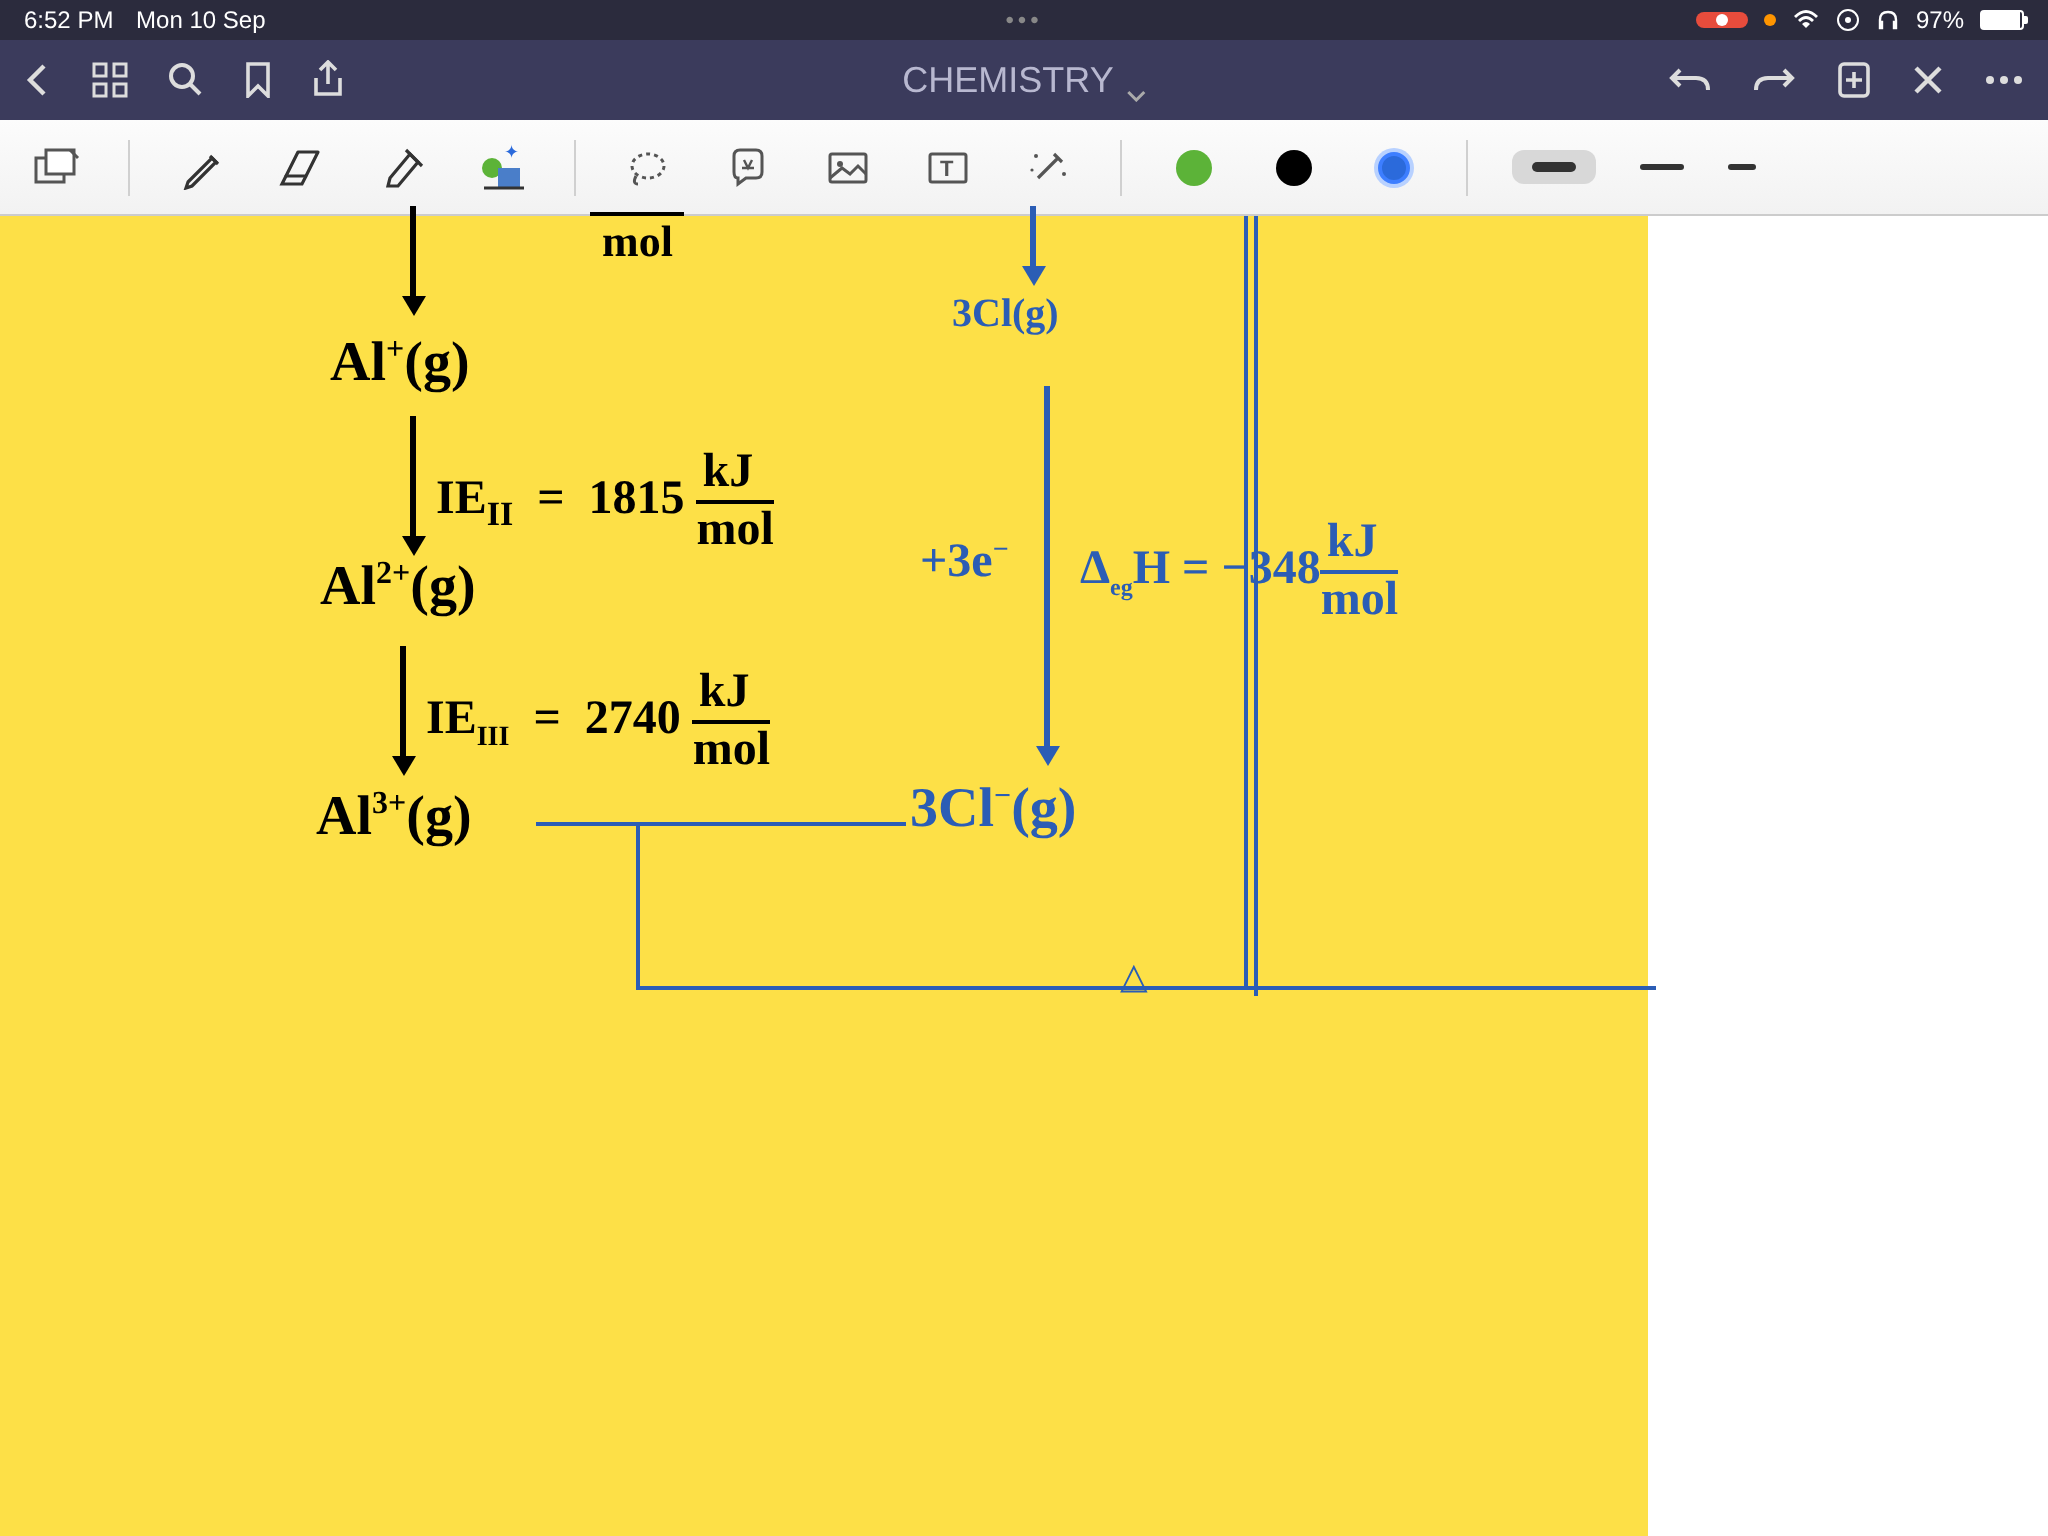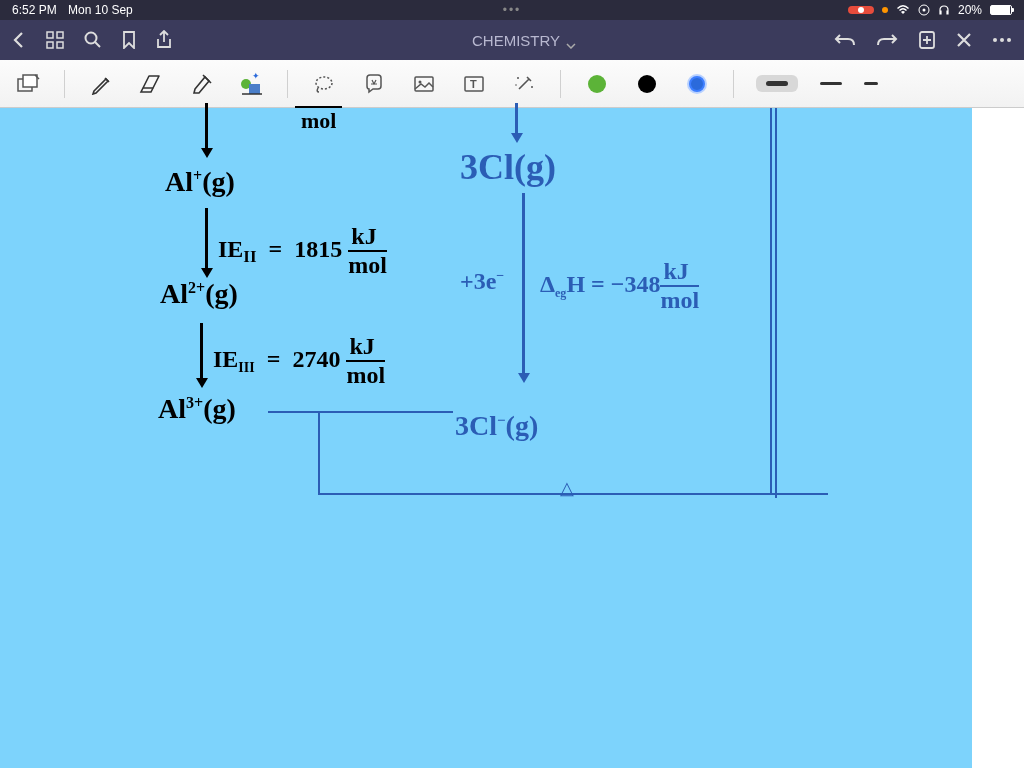--- a/index.html
+++ b/index.html
@@ -11,38 +11,38 @@
     .status-right { display: flex; align-items: center; gap: 8px; }
     .rec-pill { background: #e74c3c; border-radius: 10px; padding: 1px 10px; display: flex; align-items: center; gap: 4px; font-size: 10px; }
     .rec-dot { width: 6px; height: 6px; background: #fff; border-radius: 50%; }
     .orange-dot { width: 6px; height: 6px; background: #ff9500; border-radius: 50%; }
     .battery { width: 22px; height: 10px; border: 1px solid #fff; border-radius: 2px; position: relative; }
     .battery::after { content: ""; position: absolute; right: -3px; top: 2px; width: 2px; height: 4px; background: #fff; border-radius: 0 1px 1px 0; }
     .battery-fill { width: 95%; height: 100%; background: #fff; }
     
     .nav-bar { height: 40px; background: #3b3b5c; display: flex; align-items: center; padding: 0 12px; position: relative; }
     .nav-left { display: flex; align-items: center; gap: 20px; }
-    .nav-center { position: absolute; left: 50%; transform: translateX(-50%); color: #b8b8d0; font-size: 15px; display: flex; align-items: flex-end; gap: 6px; margin-left: 12px; }
+    .nav-center { position: absolute; left: 50%; transform: translateX(-50%); color: #b8b8d0; font-size: 18px; display: flex; align-items: flex-end; gap: 6px; }
     .nav-right { position: absolute; right: 12px; display: flex; align-items: center; gap: 20px; }
     .nav-icon { color: #ddd; cursor: pointer; }
     svg { display: block; }
     
     .toolbar { height: 48px; background: linear-gradient(#fcfcfc, #f2f2f2); border-bottom: 1px solid #ccc; display: flex; align-items: center; padding: 0 14px; gap: 22px; }
     .toolbar-sep { width: 1px; height: 28px; background: #d0d0d0; }
     .tool-btn { width: 28px; height: 28px; display: flex; align-items: center; justify-content: center; cursor: pointer; }
     .color-dot { width: 18px; height: 18px; border-radius: 50%; }
     .color-dot.green { background: #5cb338; }
     .color-dot.black { background: #000; }
     .color-dot.blue { background: #2b6adb; border: 2px solid #3d7eff; box-shadow: 0 0 0 2px #b8d1ff; width: 16px; height: 16px; }
     .stroke-opt { cursor: pointer; }
     .stroke-selected { background: #d8d8d8; border-radius: 6px; padding: 6px 10px; }
     .stroke-line { background: #333; border-radius: 3px; }
     .layer-icon { position: relative; }
     
-    .canvas { position: relative; width: 972px; height: 660px; background: #7dd3fc; }
+    .canvas { position: relative; width: 824px; height: 660px; background: #fde047; }
     .hand-text { position: absolute; font-family: 'Segoe Script', 'Comic Sans MS', cursive; font-weight: 600; }
     .black-ink { color: #000; }
     .blue-ink { color: #2b5db5; }
     
     .arrow-down { position: absolute; }
     .arrow-line-v { width: 3px; background: currentColor; }
     .arrow-head { width: 0; height: 0; border-left: 6px solid transparent; border-right: 6px solid transparent; border-top: 10px solid currentColor; margin-left: -4px; }
     
     .page-border { position: absolute; right: 195px; top: 0; width: 2px; height: 390px; background: #2b5db5; }
     .page-border2 { position: absolute; right: 200px; top: 0; width: 2px; height: 385px; background: #2b5db5; }
@@ -67,21 +67,21 @@
     <svg width="14" height="10" viewBox="0 0 14 10">
         <path d="M7 9 L5 7 Q7 5 9 7 Z M3 5 Q7 1 11 5 L10 6 Q7 3 4 6 Z M1 3 Q7 -3 13 3 L12 4 Q7 -1 2 4 Z" fill="#fff"></path>
       </svg>
     <svg width="12" height="12" viewBox="0 0 12 12">
         <circle cx="6" cy="6" r="5" fill="none" stroke="#fff" stroke-width="1"></circle>
         <circle cx="6" cy="6" r="1.5" fill="#fff"></circle>
       </svg>
     <svg width="12" height="12" viewBox="0 0 12 12">
         <path d="M2 8 V6 Q2 2 6 2 Q10 2 10 6 V8 M2 7 H3 V10 H2 Z M9 7 H10 V10 H9 Z" fill="none" stroke="#fff" stroke-width="1.2"></path>
       </svg>
-    <span>20%</span>
+    <span>97%</span>
     <div class="battery">
         <div class="battery-fill"></div>
       </div>
   </div>
 </div>
 
 <div class="nav-bar">
   <div class="nav-left">
     <span class="nav-icon">
         <svg width="14" height="20" viewBox="0 0 14 20">
@@ -265,30 +265,30 @@
     <div class="arrow-head"></div>
   </div>
   <div class="hand-text black-ink" style="left:213px;top:225px;font-size:24px">IE<sub style="font-size:14px">III</sub> &nbsp;=&nbsp; 2740 <span style="display:inline-block;vertical-align:middle"><span style="display:block;border-bottom:2px solid #000;padding:0 3px">kJ</span><span style="display:block;text-align:center">mol</span></span></div>
 
   <div class="hand-text black-ink" style="left:158px;top:285px;font-size:28px">Al<sup style="font-size:16px">3+</sup>(g)</div>
 
   <div class="arrow-down blue-ink" style="left:515px;top:-5px">
     <div class="arrow-line-v" style="height:30px"></div>
     <div class="arrow-head"></div>
   </div>
-  <div class="hand-text blue-ink" style="left:460px;top:38px;font-size:36px">3Cl(g)</div>
+  <div class="hand-text blue-ink" style="left:476px;top:38px;font-size:20px">3Cl(g)</div>
 
   <div class="arrow-down blue-ink" style="left:522px;top:85px">
     <div class="arrow-line-v" style="height:180px"></div>
     <div class="arrow-head"></div>
   </div>
   <div class="hand-text blue-ink" style="left:460px;top:160px;font-size:24px">+3e<sup style="font-size:14px">−</sup></div>
   <div class="hand-text blue-ink" style="left:540px;top:150px;font-size:24px">Δ<sub style="font-size:12px">eg</sub>H = −348<span style="display:inline-block;vertical-align:middle"><span style="display:block;border-bottom:2px solid #2b5db5;padding:0 3px">kJ</span><span style="display:block;text-align:center">mol</span></span></div>
 
-  <div class="hand-text blue-ink" style="left:455px;top:302px;font-size:28px">3Cl<sup style="font-size:15px">−</sup>(g)</div>
+  <div class="hand-text blue-ink" style="left:455px;top:281px;font-size:28px">3Cl<sup style="font-size:15px">−</sup>(g)</div>
 
   <div class="h-line-blue" style="left:268px;top:303px;width:185px"></div>
   <div class="h-line-blue" style="left:318px;top:385px;width:510px"></div>
   <div style="position:absolute;left:318px;top:303px;width:2px;height:82px;background:#2b5db5"></div>
   <div class="delta" style="left:560px;top:369px">△</div>
 
   <div class="page-border"></div>
   <div class="page-border2"></div>
 </div>
 

